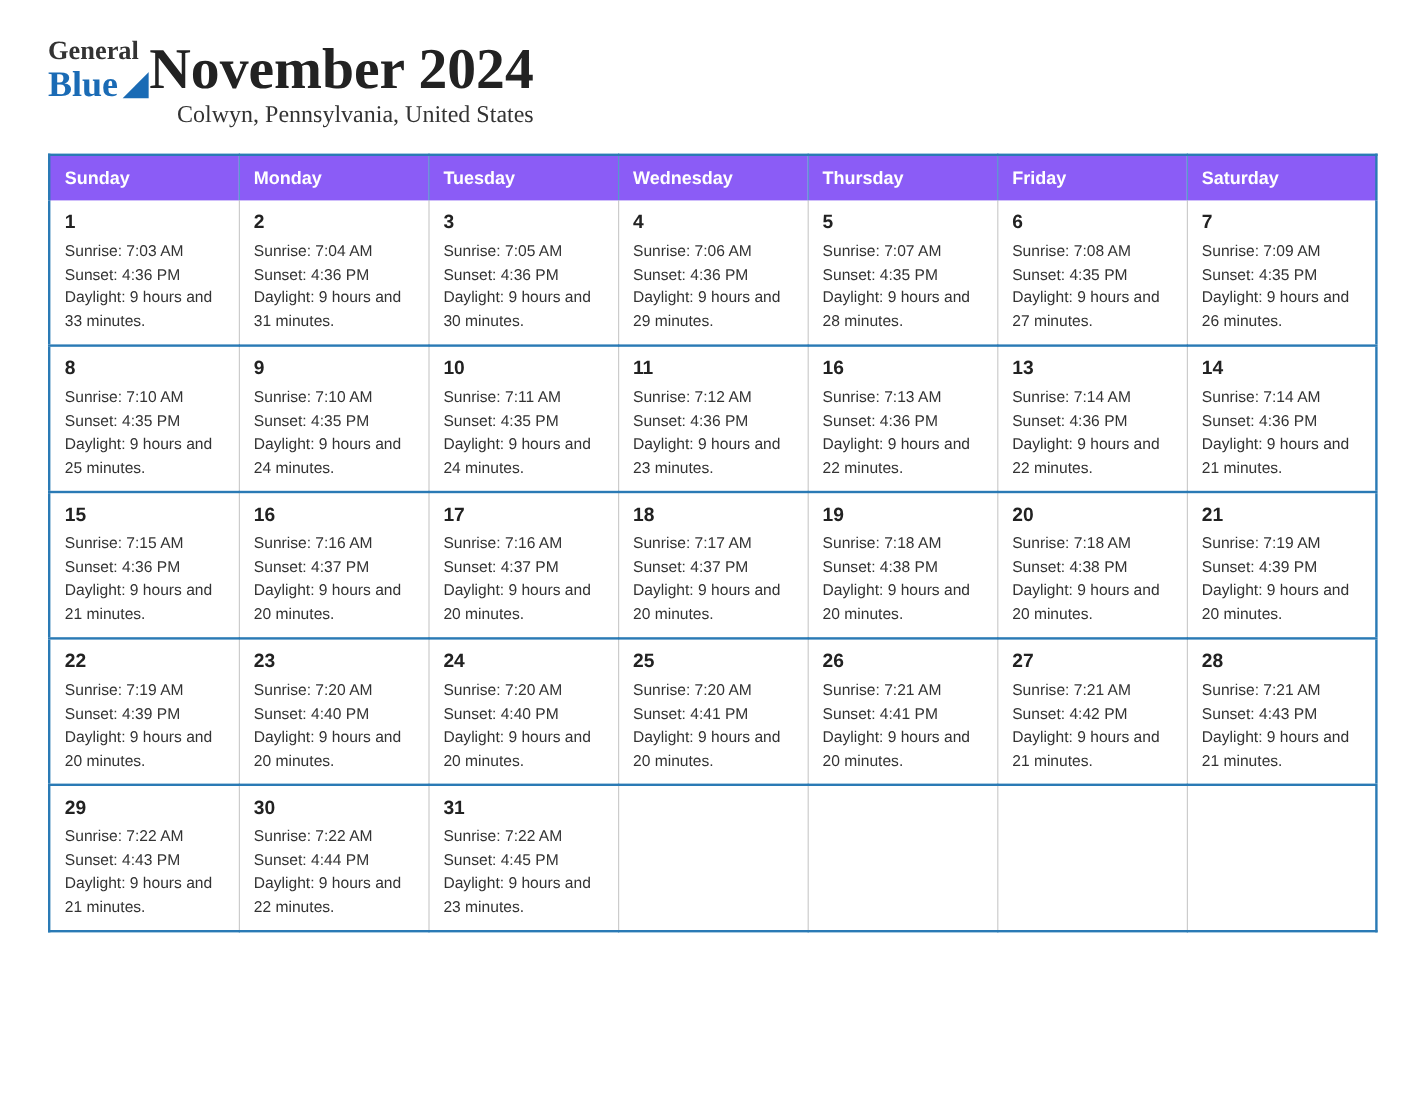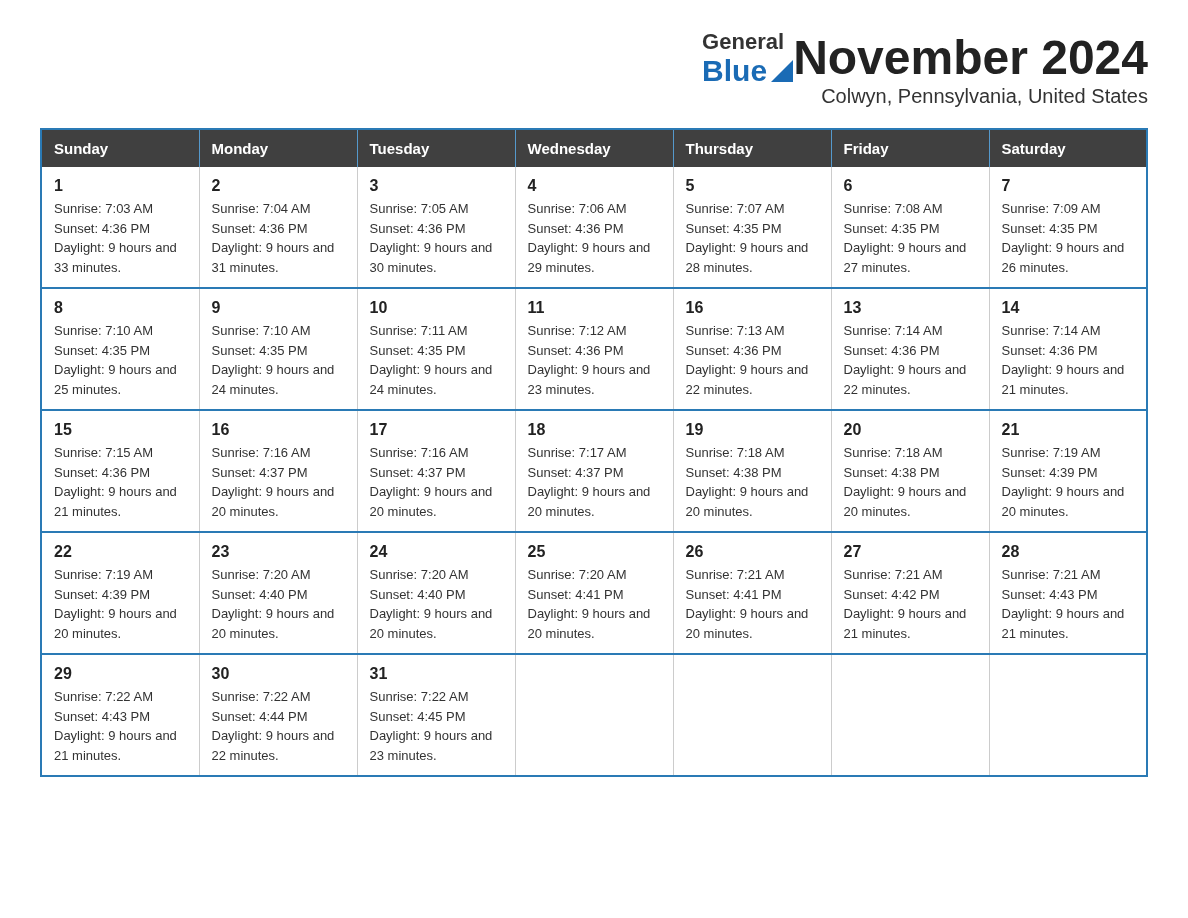--- a/index.html
+++ b/index.html
@@ -5,23 +5,24 @@
     * { box-sizing: border-box; margin: 0; padding: 0; }
     body {
       font-family: Arial, sans-serif;
       background: #fff;
       padding: 30px 40px;
       width: 1188px;
       min-height: 918px;
     }
     .header-area {
       display: flex;
-      justify-content: flex-end;
+      justify-content: flex-start;
       align-items: flex-start;
       margin-bottom: 20px;
+      font-family: Liberation Serif, serif;
     }
     .logo {
       display: flex;
       align-items: center;
       gap: 4px;
     }
     .logo-text-general {
       font-size: 22px;
       font-weight: bold;
       color: #333;
@@ -42,21 +43,21 @@
     .subtitle {
       font-size: 20px;
       color: #333;
     }
     table {
       width: 100%;
       border-collapse: collapse;
       border: 2px solid #2a7ab5;
     }
     thead tr {
-      background-color: #404040;
+      background-color: #8b5cf6;
     }
     thead th {
       color: #fff;
       padding: 10px 12px;
       text-align: left;
       font-size: 15px;
       font-weight: 600;
       border-right: 1px solid #5599cc;
     }
     thead th:last-child {

